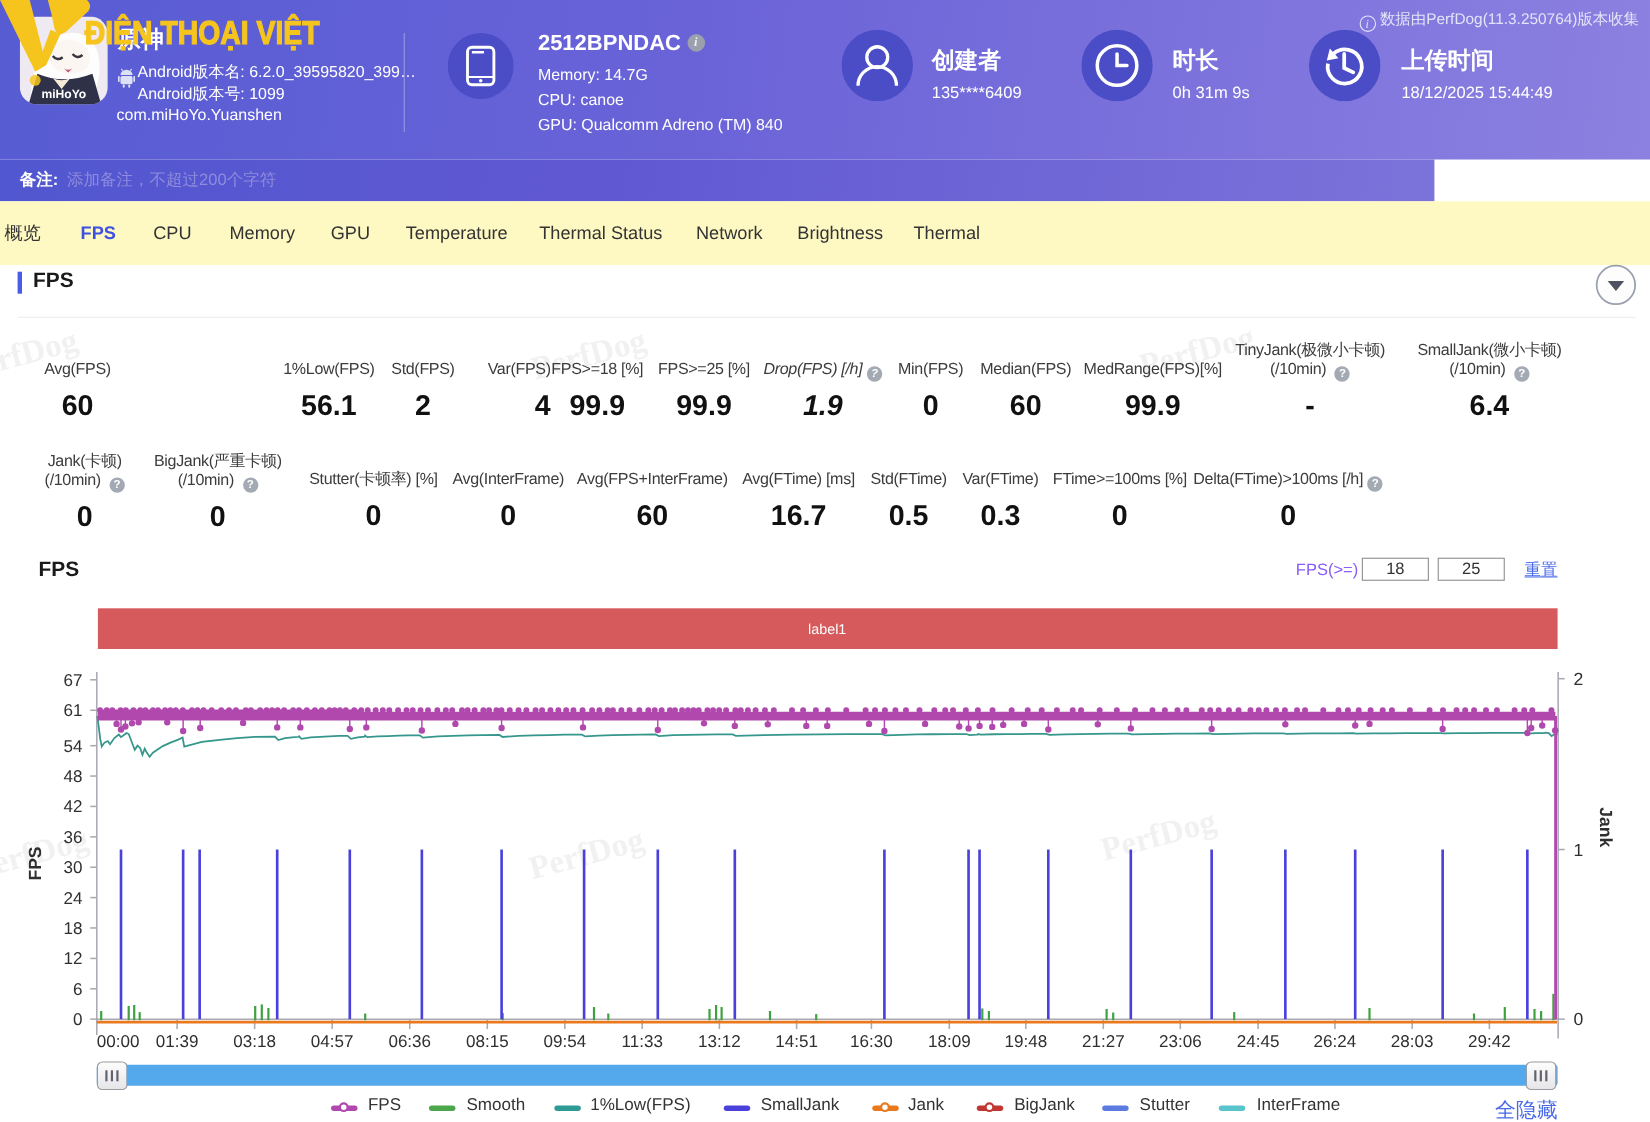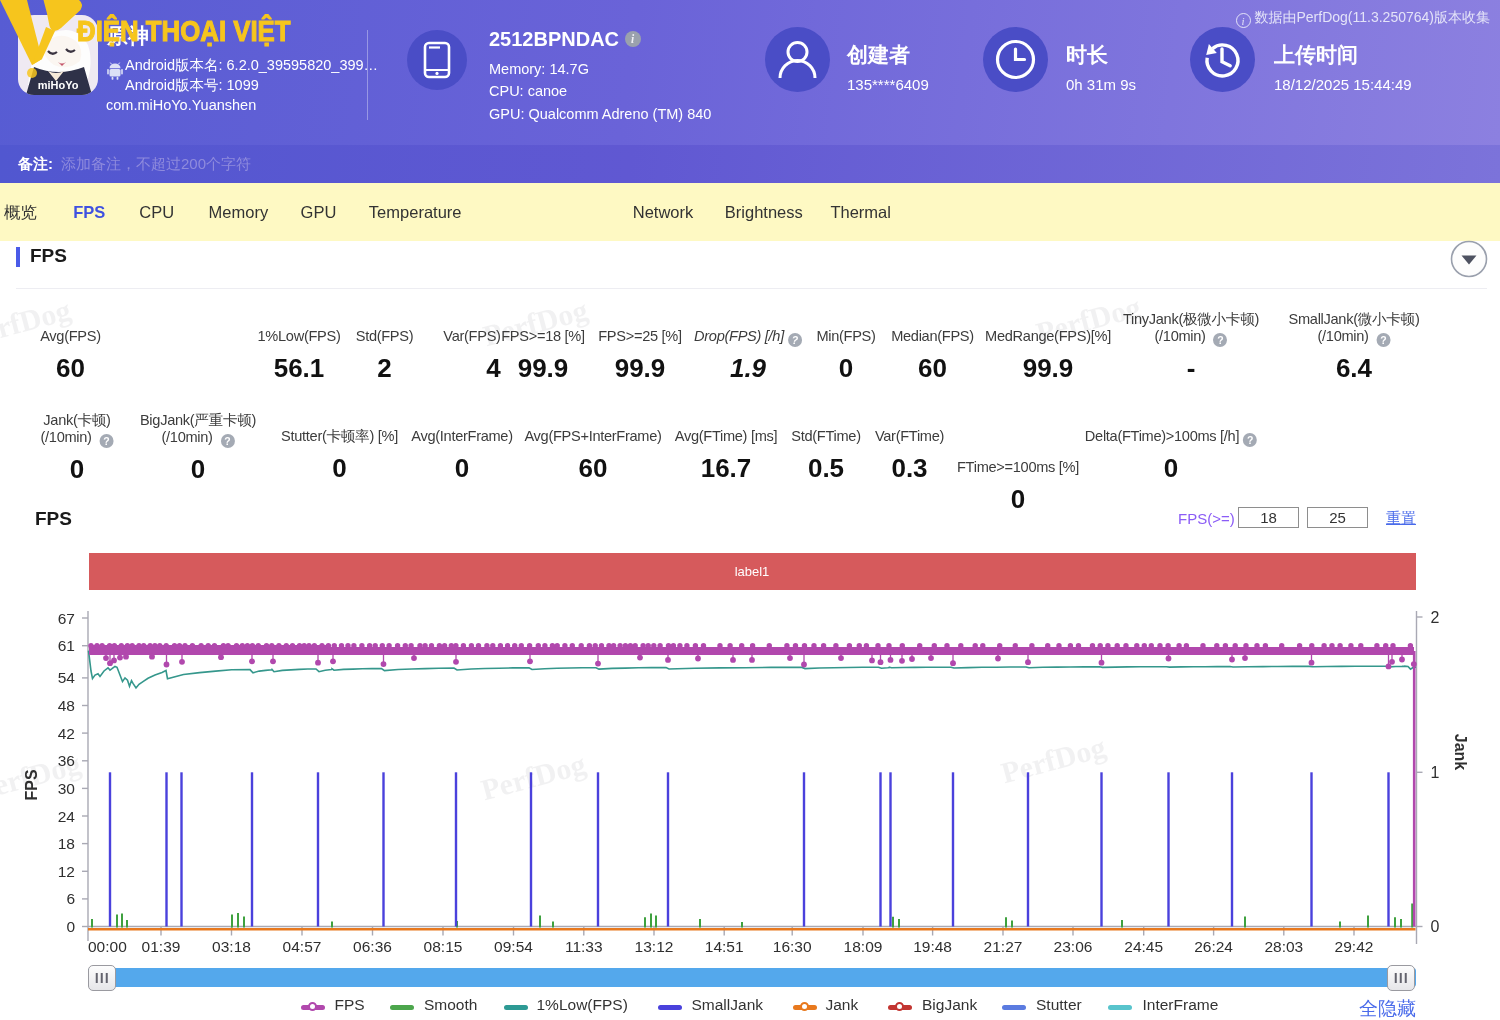--- a/index.html
+++ b/index.html
@@ -1,17 +1,17 @@
 <!DOCTYPE html>
 <html><head><meta charset="utf-8"><style>
 *{margin:0;padding:0;box-sizing:border-box}
 html,body{width:1500px;height:1020px;font-family:"Liberation Sans",sans-serif;background:#fff;overflow:hidden}
 #page{position:relative;width:1500px;height:1020px}
 .hero{position:absolute;left:0;top:0;width:1500px;height:145px;background:linear-gradient(97deg,#575cd3 0%,#6a63d8 42%,#8c80e0 100%)}
-.remark{position:absolute;left:0;top:145px;width:1500px;height:38px;background:linear-gradient(97deg,#5157d0 0%,#6058d2 42%,#7c73da 100%);color:#fff;font-size:15px;line-height:38px}
+.remark{position:absolute;left:0;top:145px;width:1304px;height:38px;background:linear-gradient(97deg,#5157d0 0%,#6058d2 42%,#7c73da 100%);color:#fff;font-size:15px;line-height:38px}
 .remark b{margin-left:18px;font-size:15px}
 .remark span{color:#8f8bdd;margin-left:8px}
 .tabbar{position:absolute;left:0;top:183px;width:1500px;height:58px;background:#fef9c3}
 .tab{position:absolute;top:0;height:58px;line-height:58px;transform:translateX(-50%);font-size:16.5px;color:#333}
 .tab.act{color:#3f51e0;font-weight:bold}
 .hlab{position:absolute;color:#fff;font-weight:bold;font-size:21px}
 .hval{position:absolute;color:#fff;font-size:15px}
 .hsmall{position:absolute;color:#fff;font-size:14.5px}
 .secbar{position:absolute;left:16px;top:247px;width:4px;height:20px;background:#4a5be8}
 .sectitle{position:absolute;left:30px;top:245px;font-size:19px;font-weight:bold;color:#1a1a1a}
@@ -40,20 +40,21 @@
 <div id="page">
 <div class="hero"></div>
 <div class="remark"><b>备注:</b><span>添加备注，不超过200个字符</span></div>
 <div class="tabbar">
       <div class="tab" style="left:20.6px">概览</div>
       <div class="tab act" style="left:89.3px">FPS</div>
       <div class="tab" style="left:156.7px">CPU</div>
       <div class="tab" style="left:238.4px">Memory</div>
       <div class="tab" style="left:318.5px">GPU</div>
       <div class="tab" style="left:415.2px">Temperature</div>
+      <div class="tab" style="left:546.2px">Thermal Status</div>
       <div class="tab" style="left:663px">Network</div>
       <div class="tab" style="left:763.8px">Brightness</div>
       <div class="tab" style="left:860.7px">Thermal</div>
     </div>
 <svg width="80" height="80" viewBox="0 0 80 80" style="position:absolute;left:18px;top:15px">
 <defs>
         <clipPath id="ic">
           <rect width="80" height="80" rx="16"></rect>
         </clipPath>
       </defs>
@@ -216,21 +217,21 @@
       <div class="sv">16.7</div>
     </div>
     <div class="stat" style="left:826px;top:428px;">
       <div class="sl">Std(FTime)</div>
       <div class="sv">0.5</div>
     </div>
     <div class="stat" style="left:909.5px;top:428px;">
       <div class="sl">Var(FTime)</div>
       <div class="sv">0.3</div>
     </div>
-    <div class="stat" style="left:1018px;top:428px;margin-top:31px;">
+    <div class="stat" style="left:1018px;top:428px;">
       <div class="sl">FTime&gt;=100ms [%]</div>
       <div class="sv">0</div>
     </div>
     <div class="stat" style="left:1171px;top:428px;">
       <div class="sl">Delta(FTime)&gt;100ms [/h]<span class="q">?</span></div>
       <div class="sv">0</div>
     </div>
 <div class="ftitle">FPS</div>
 <div class="fpsge">FPS(&gt;=)</div>
 <div class="inbox" style="left:1238px">18</div>

